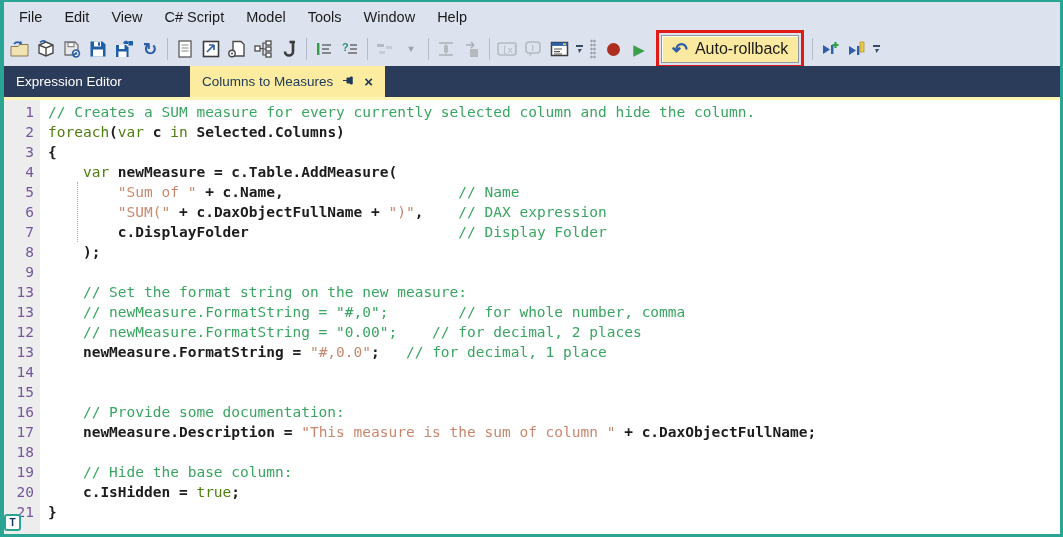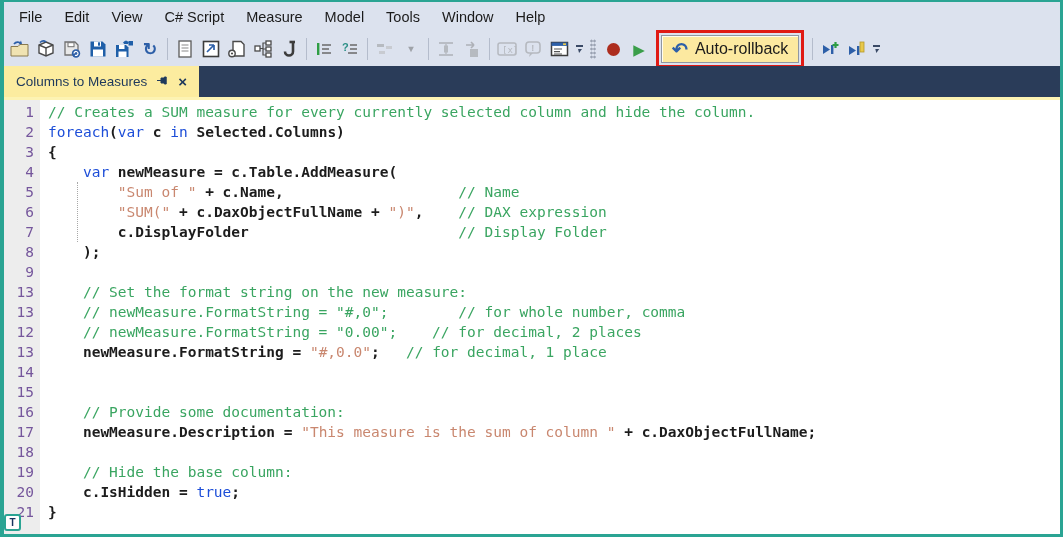--- a/index.html
+++ b/index.html
@@ -36,38 +36,37 @@
   .tab-close{font-size:15px;font-weight:bold;line-height:1;color:#203a5c;}
   .tab-underline{height:3px;background:#fdf3b3;flex:0 0 auto;}
 
   
   .editor{flex:1;background:#ffffff;display:flex;position:relative;font-family:"DejaVu Sans Mono",monospace;font-size:14.5px;overflow:hidden;}
   .gutter{width:30px;flex:0 0 auto;background:#ededed;color:#75569c;text-align:right;padding:2px 6px 0 0;box-sizing:content-box;}
   .ln{height:20px;line-height:20px;}
   .code-pane{flex:1;padding:2px 0 4px 8px;white-space:pre;overflow:hidden;}
   .code-line{height:20px;line-height:20px;}
   .tok-d{color:#1c1c1c;font-weight:600;}
-  .tok-k{color:#1d4ed8;}
+  .tok-k{color:#4d7c0f;}
   .tok-s{color:#c9876f;}
   .tok-c{color:#3aa561;}
   .indent-guide{position:absolute;left:73px;top:82px;height:60px;border-left:1px dotted #a8a8a8;}
   .badge{position:absolute;left:0;bottom:3px;width:13px;height:13px;background:#fff;border:2px solid #2aa493;border-radius:3px;display:flex;align-items:center;justify-content:center;font:bold 10px "Liberation Sans",sans-serif;color:#16335e;}
 </style>
 </head>
 <body>
 
 <div class="frame">
   <div class="inner">
 
     <div class="menubar">
         <div class="menu-item">File</div>
         <div class="menu-item">Edit</div>
         <div class="menu-item">View</div>
         <div class="menu-item">C# Script</div>
-        <div class="menu-item">Measure</div>
         <div class="menu-item">Model</div>
         <div class="menu-item">Tools</div>
         <div class="menu-item">Window</div>
         <div class="menu-item">Help</div>
       </div>
 
     <div class="toolbar">
       <div class="tbtn">
         <svg width="21" height="20" viewBox="0 0 21 20">
             <path d="M1 17V7.5h7l2-2h8V17z" fill="#f0e3b2" stroke="#8a7a4e"></path>
@@ -252,20 +251,21 @@
             <rect x="15" y="3" width="4" height="10" fill="#e8c84a" stroke="#b49a2a" stroke-width="0.8"></rect>
           </svg>
       </div>
       <div class="ovf">
           <i class="bar"></i>
           <i class="tri">▾</i>
         </div>
     </div>
 
     <div class="tabstrip">
+      <div class="panel-tab">Expression Editor</div>
       <div class="active-tab">
         <span>Columns to Measures</span>
         <span>
           <svg width="13" height="13" viewBox="0 0 13 13">
               <path d="M1 6.5h4M5 4h3.4v5H5zM8.4 3h1.8v7H8.4z" fill="#203a5c" stroke="#203a5c" stroke-width="1"></path>
             </svg>
         </span>
         <span class="tab-close">×</span>
       </div>
     </div>

